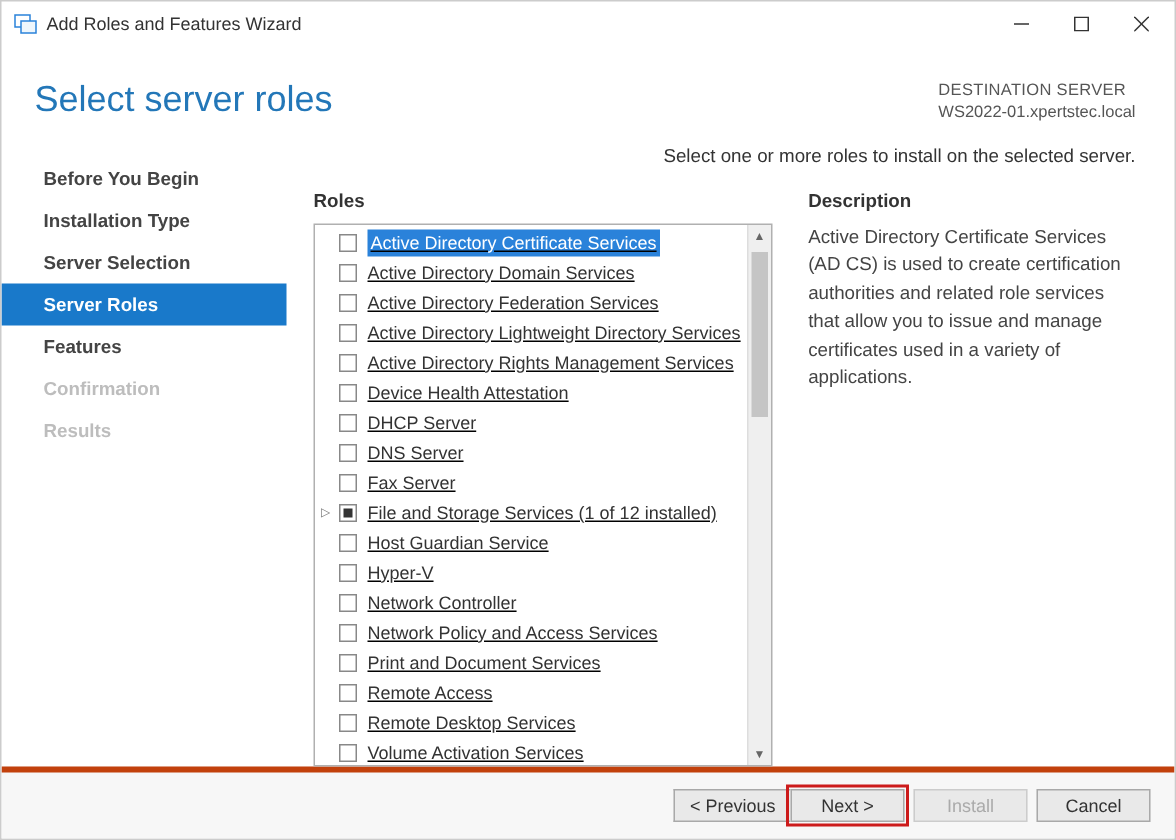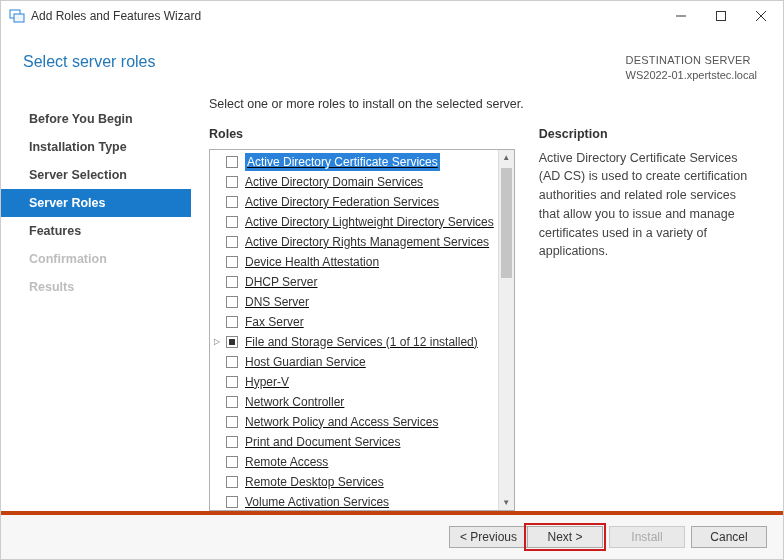--- a/index.html
+++ b/index.html
@@ -5,34 +5,34 @@
   * { box-sizing: border-box; margin: 0; padding: 0; font-family: "Segoe UI", Tahoma, sans-serif; }
   body { width: 784px; height: 560px; background: #fff; overflow: hidden; position: relative; border: 1px solid #ccc; display: flex; flex-direction: column; }
   .titlebar { height: 30px; display: flex; align-items: center; padding: 0 2px 0 8px; font-size: 12px; color: #333; }
   .titlebar-icon { width: 16px; height: 16px; margin-right: 6px; display: flex; align-items: center; justify-content: center; }
   .titlebar-icon svg { width: 16px; height: 16px; }
   .titlebar-title { flex: 1; }
   .winctl { width: 40px; height: 28px; display: flex; align-items: center; justify-content: center; font-size: 14px; }
   .winctl svg { width: 10px; height: 10px; }
 
   .header-row { display: flex; align-items: flex-start; padding: 22px 26px 8px 22px; }
-  .page-title { color: #2377b8; font-size: 16px; font-weight: 300; flex: 1; }
+  .page-title { color: #2377b8; font-size: 24px; font-weight: 300; flex: 1; }
   .dest { color: #555; font-size: 11px; line-height: 1.35; }
   .dest .dlabel { letter-spacing: 0.02em; }
 
   .main { flex: 1; display: flex; padding: 4px 0 0 0; min-height: 0; }
 
   .nav { width: 190px; padding-top: 10px; font-weight: bold; }
   .nav-item { font-size: 12.5px; color: #555; padding: 7px 10px 7px 28px; position: relative; }
   .nav-item.link { color: #444; }
   .nav-item.active { background: #1979ca; color: #fff; }
   .nav-item.disabled { color: #bdbdbd; }
 
   .content { flex: 1; padding: 0 26px 0 18px; display: flex; flex-direction: column; min-height: 0; }
-  .instruction { font-size: 12.5px; color: #333; padding: 2px 0 16px 0; }
+  .instruction { font-size: 12.5px; color: #333; padding: 2px 0 16px 0; text-align: right; }
   .panels { display: flex; flex: 1; gap: 24px; min-height: 0; }
   .roles-panel { flex: 1.3; display: flex; flex-direction: column; min-height: 0; }
   .desc-panel { flex: 1; }
   .panel-label { font-size: 12.5px; font-weight: 600; color: #333; margin-bottom: 8px; }
   .list-wrap { flex: 1; border: 1px solid #b0b0b0; display: flex; min-height: 0; position: relative; }
   .role-list { flex: 1; overflow-y: hidden; padding: 2px 0 2px 0; text-decoration: underline; }
   .scrollbar { width: 16px; background: #efefef; display: flex; flex-direction: column; border-left: 1px solid #ddd; }
   .sb-btn { height: 16px; display: flex; align-items: center; justify-content: center; font-size: 8px; color: #666; }
   .sb-track { flex: 1; position: relative; }
   .sb-thumb { position: absolute; top: 2px; left: 2px; right: 2px; height: 110px; background: #c5c5c5; }

